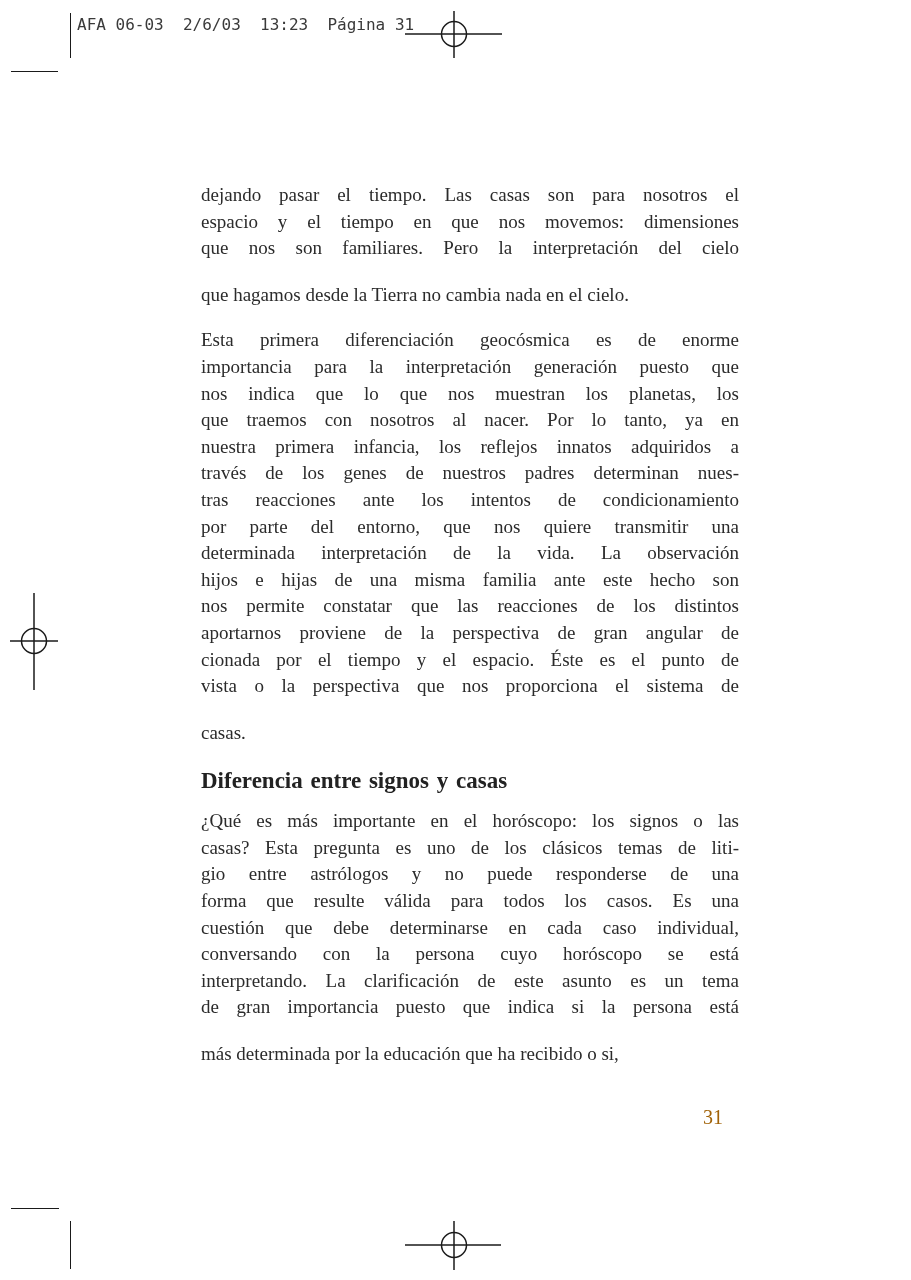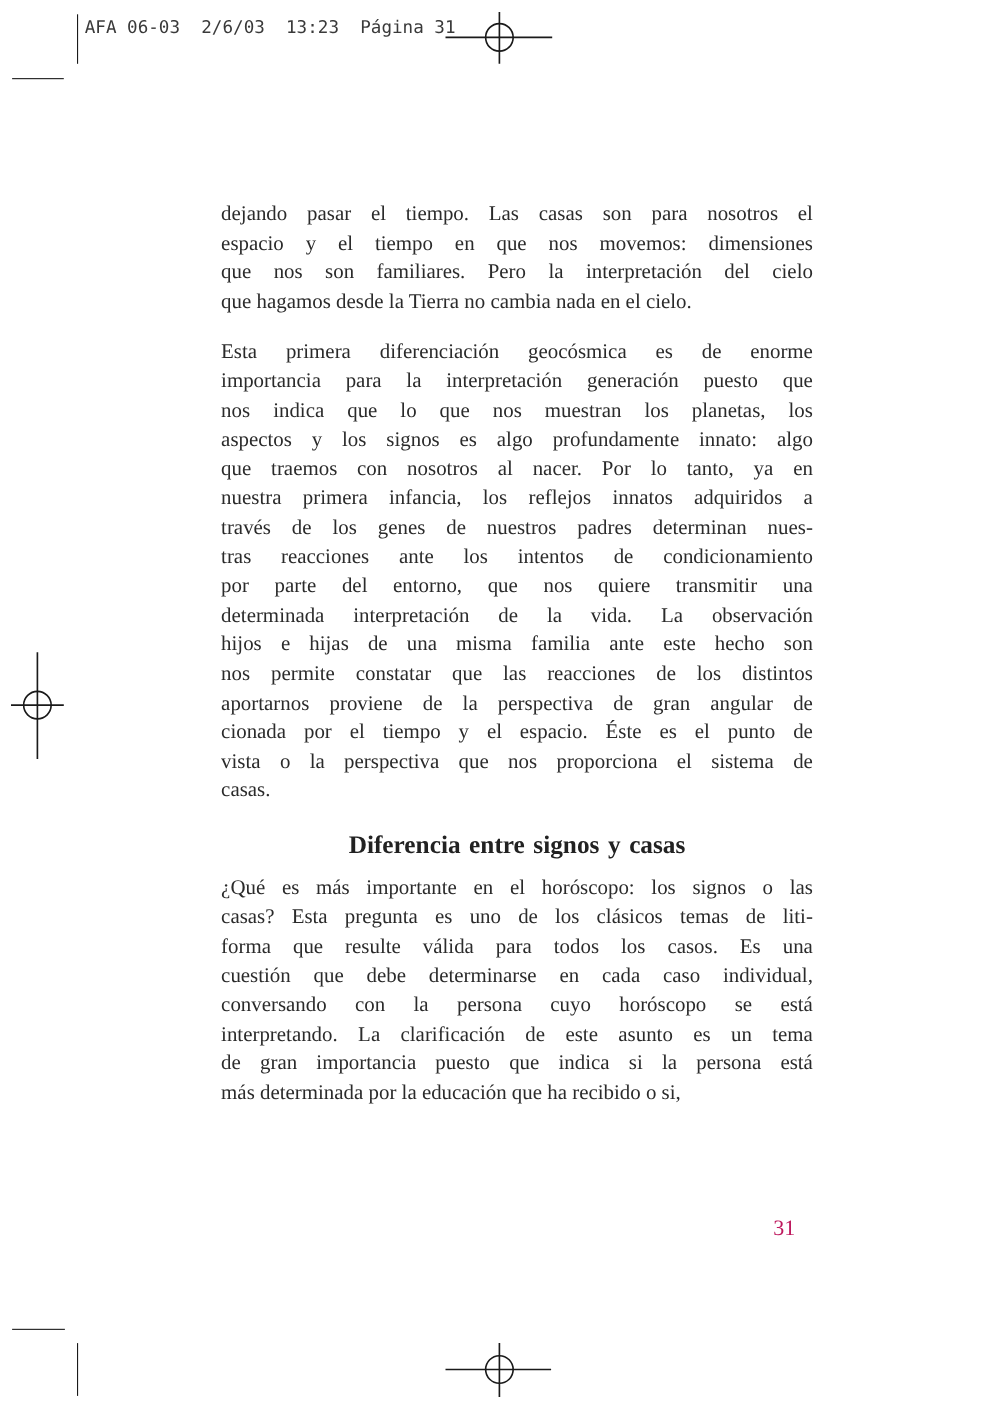--- a/index.html
+++ b/index.html
@@ -31,38 +31,37 @@
   .body-text {
     position: absolute;
     left: 201px;
     top: 182px;
     width: 538px;
     font-size: 19px;
     line-height: 26.6px;
   }
   .block-paragraph { margin: 0 0 19px 0; }
   .line  { text-align: justify; text-align-last: justify; }
-  .line.last { text-align-last: left; }
+  .line.last { text-align-last: left; margin-top: 20px; }
   .section-heading {
     font-weight: bold;
     font-size: 23px;
     line-height: 30px;
     margin: 20px 0 12px 0;
     word-spacing: 2px;
     color: #222222;
-    text-align: center;
   }
   .page-number {
     position: absolute;
     left: 185px;
     top: 1106px;
     width: 538px;
     text-align: right;
     font-size: 20px;
-    color: #be185d;
+    color: #a16207;
   }
 </style>
 </head>
 <body>
 
 <div class="page">
 
   <div class="header-slug">AFA 06-03  2/6/03  13:23  Página 31</div>
 
   <div class="crop" style="left:70px;  top:13px;   width:1px;  height:45px;"></div>
@@ -102,38 +101,38 @@
       <div class="block-paragraph">
         <div class="line">dejando pasar el tiempo. Las casas son para nosotros el</div>
         <div class="line">espacio y el tiempo en que nos movemos: dimensiones</div>
         <div class="line">que nos son familiares. Pero la interpretación del cielo</div>
         <div class="line last">que hagamos desde la Tierra no cambia nada en el cielo.</div>
       </div>
       <div class="block-paragraph">
         <div class="line">Esta primera diferenciación geocósmica es de enorme</div>
         <div class="line">importancia para la interpretación generación puesto que</div>
         <div class="line">nos indica que lo que nos muestran los planetas, los</div>
-        <div class="line">aspectos y los signos es algo profundamente innato: algo</div>
         <div class="line">que traemos con nosotros al nacer. Por lo tanto, ya en</div>
         <div class="line">nuestra primera infancia, los reflejos innatos adquiridos a</div>
         <div class="line">través de los genes de nuestros padres determinan nues-</div>
         <div class="line">tras reacciones ante los intentos de condicionamiento</div>
         <div class="line">por parte del entorno, que nos quiere transmitir una</div>
         <div class="line">determinada interpretación de la vida. La observación</div>
         <div class="line">hijos e hijas de una misma familia ante este hecho son</div>
         <div class="line">nos permite constatar que las reacciones de los distintos</div>
         <div class="line">aportarnos proviene de la perspectiva de gran angular de</div>
         <div class="line">cionada por el tiempo y el espacio. Éste es el punto de</div>
         <div class="line">vista o la perspectiva que nos proporciona el sistema de</div>
         <div class="line last">casas.</div>
       </div>
       <h2 class="section-heading">Diferencia entre signos y casas</h2>
       <div class="block-paragraph">
         <div class="line">¿Qué es más importante en el horóscopo: los signos o las</div>
         <div class="line">casas? Esta pregunta es uno de los clásicos temas de liti-</div>
+        <div class="line">gio entre astrólogos y no puede responderse de una</div>
         <div class="line">forma que resulte válida para todos los casos. Es una</div>
         <div class="line">cuestión que debe determinarse en cada caso individual,</div>
         <div class="line">conversando con la persona cuyo horóscopo se está</div>
         <div class="line">interpretando. La clarificación de este asunto es un tema</div>
         <div class="line">de gran importancia puesto que indica si la persona está</div>
         <div class="line last">más determinada por la educación que ha recibido o si,</div>
       </div>
     </div>
 
   <div class="page-number">31</div>

